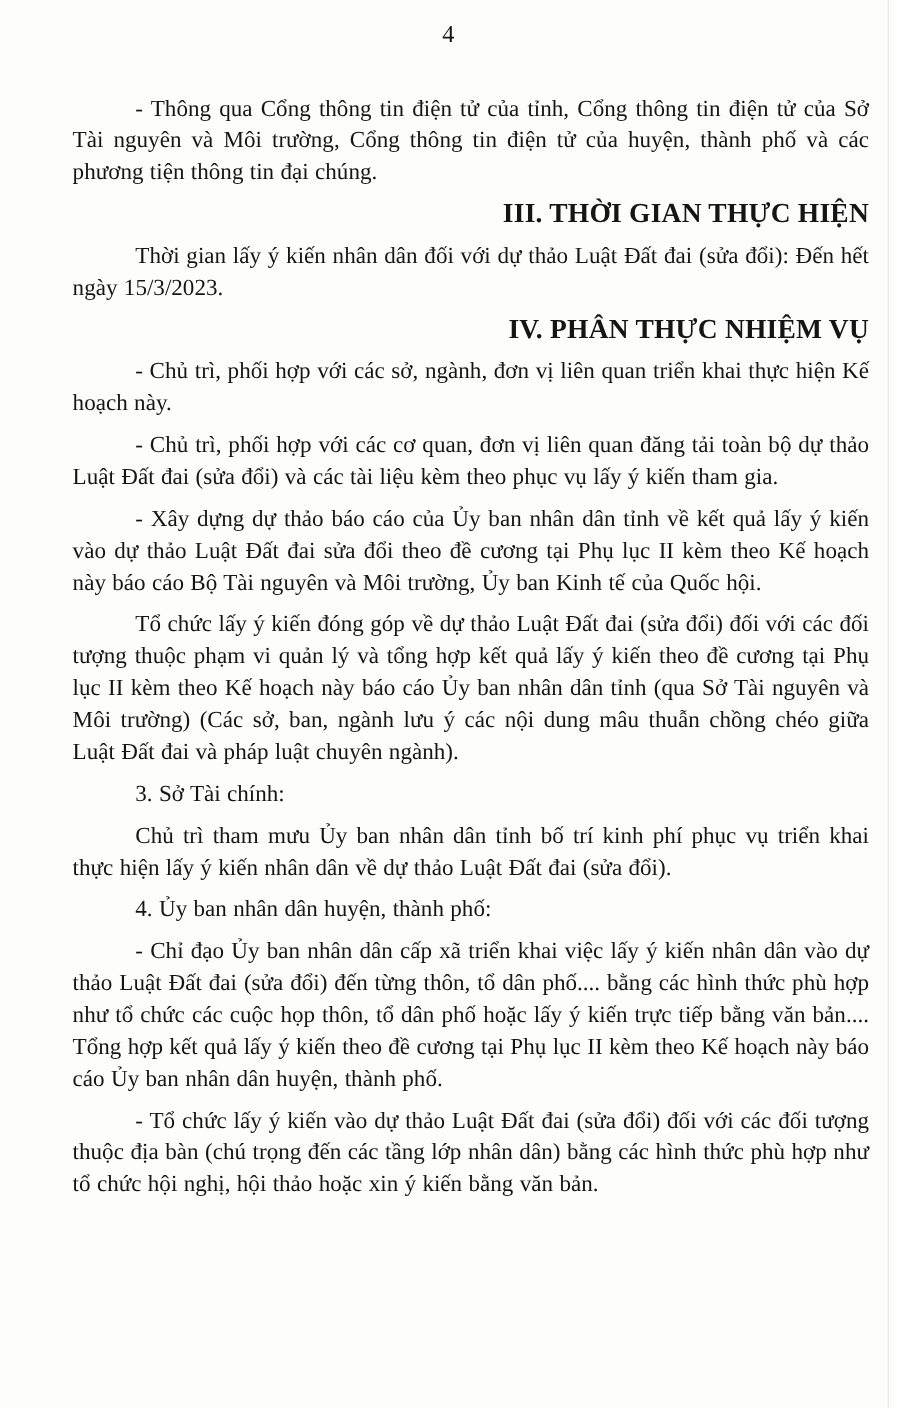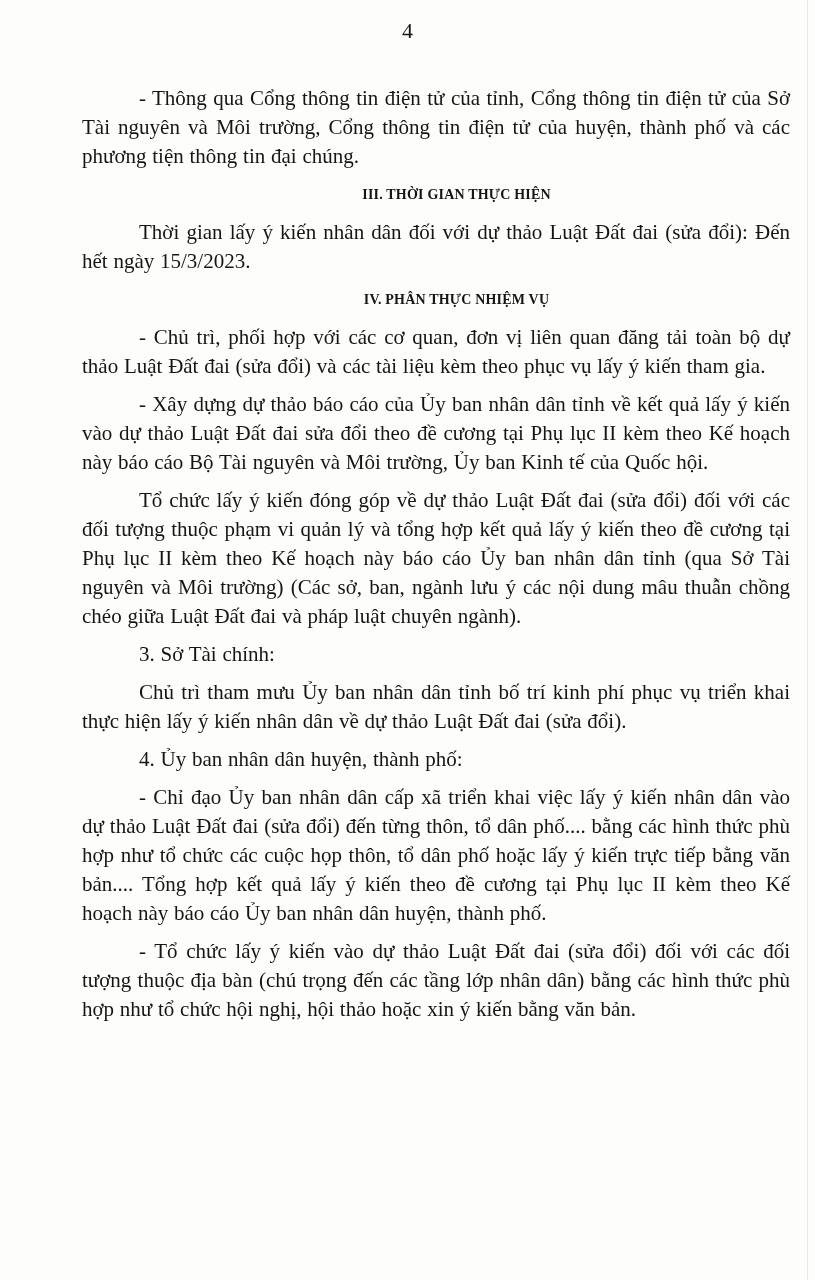--- a/index.html
+++ b/index.html
@@ -36,47 +36,48 @@
   .content {
     position: absolute;
     top: 84px;
     left: 66px;
     width: 724px;
     font-size: 21px;
     line-height: 29px;
     text-align: justify;
   }
   .content p {
-    margin: 0 0 9px 16px;
+    margin: 0 0 9px 0;
     text-indent: 57px;
     word-spacing: 0.5px;
   }
   .content h2 {
     margin: 6px 0 9px 0;
-    font-size: 14px;
+    font-size: 25px;
     line-height: 29px;
     font-weight: bold;
     text-indent: 57px;
-    text-align: center;
+    text-align: right;
     letter-spacing: 0.2px;
   }
 </style>
 </head>
 <body>
 
 <div class="page">
   <div class="scan-edge"></div>
 
   <div class="page-number">4</div>
 
   <div class="content">
     <p>- Thông qua Cổng thông tin điện tử của tỉnh, Cổng thông tin điện tử của Sở Tài nguyên và Môi trường, Cổng thông tin điện tử của huyện, thành phố và các phương tiện thông tin đại chúng.</p>
     <h2>III. THỜI GIAN THỰC HIỆN</h2>
     <p>Thời gian lấy ý kiến nhân dân đối với dự thảo Luật Đất đai (sửa đổi): Đến hết ngày 15/3/2023.</p>
     <h2>IV. PHÂN THỰC NHIỆM VỤ</h2>
+    <p>- Chủ trì, phối hợp với các sở, ngành, đơn vị liên quan triển khai thực hiện Kế hoạch này.</p>
     <p>- Chủ trì, phối hợp với các cơ quan, đơn vị liên quan đăng tải toàn bộ dự thảo Luật Đất đai (sửa đổi) và các tài liệu kèm theo phục vụ lấy ý kiến tham gia.</p>
     <p>- Xây dựng dự thảo báo cáo của Ủy ban nhân dân tỉnh về kết quả lấy ý kiến vào dự thảo Luật Đất đai sửa đổi theo đề cương tại Phụ lục II kèm theo Kế hoạch này báo cáo Bộ Tài nguyên và Môi trường, Ủy ban Kinh tế của Quốc hội.</p>
     <p>Tổ chức lấy ý kiến đóng góp về dự thảo Luật Đất đai (sửa đổi) đối với các đối tượng thuộc phạm vi quản lý và tổng hợp kết quả lấy ý kiến theo đề cương tại Phụ lục II kèm theo Kế hoạch này báo cáo Ủy ban nhân dân tỉnh (qua Sở Tài nguyên và Môi trường) (Các sở, ban, ngành lưu ý các nội dung mâu thuẫn chồng chéo giữa Luật Đất đai và pháp luật chuyên ngành).</p>
     <p>3. Sở Tài chính:</p>
     <p>Chủ trì tham mưu Ủy ban nhân dân tỉnh bố trí kinh phí phục vụ triển khai thực hiện lấy ý kiến nhân dân về dự thảo Luật Đất đai (sửa đổi).</p>
     <p>4. Ủy ban nhân dân huyện, thành phố:</p>
     <p>- Chỉ đạo Ủy ban nhân dân cấp xã triển khai việc lấy ý kiến nhân dân vào dự thảo Luật Đất đai (sửa đổi) đến từng thôn, tổ dân phố.... bằng các hình thức phù hợp như tổ chức các cuộc họp thôn, tổ dân phố hoặc lấy ý kiến trực tiếp bằng văn bản.... Tổng hợp kết quả lấy ý kiến theo đề cương tại Phụ lục II kèm theo Kế hoạch này báo cáo Ủy ban nhân dân huyện, thành phố.</p>
     <p>- Tổ chức lấy ý kiến vào dự thảo Luật Đất đai (sửa đổi) đối với các đối tượng thuộc địa bàn (chú trọng đến các tầng lớp nhân dân) bằng các hình thức phù hợp như tổ chức hội nghị, hội thảo hoặc xin ý kiến bằng văn bản.</p>
   </div>
 </div>

